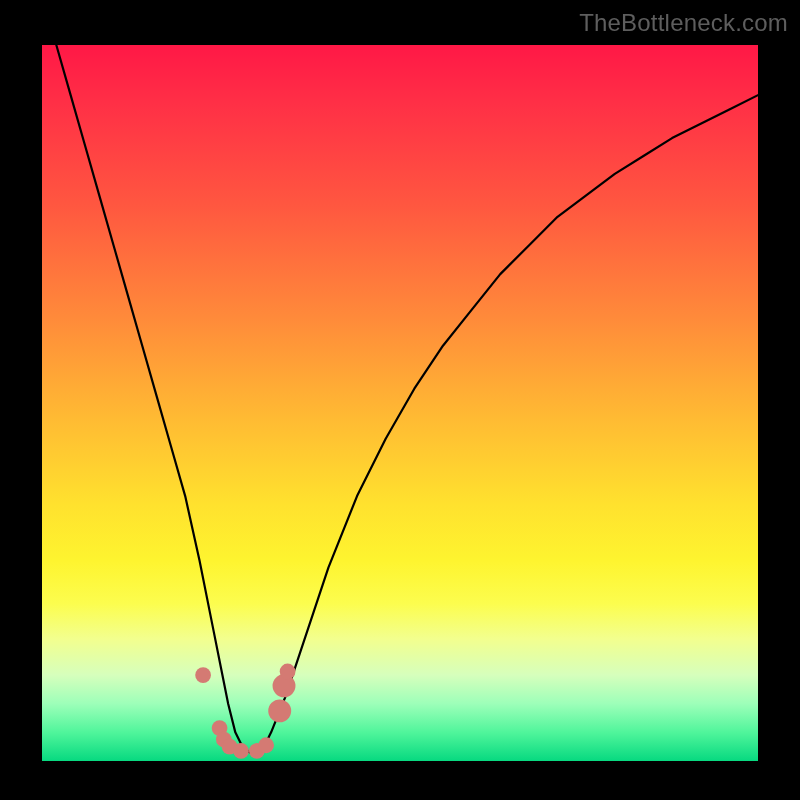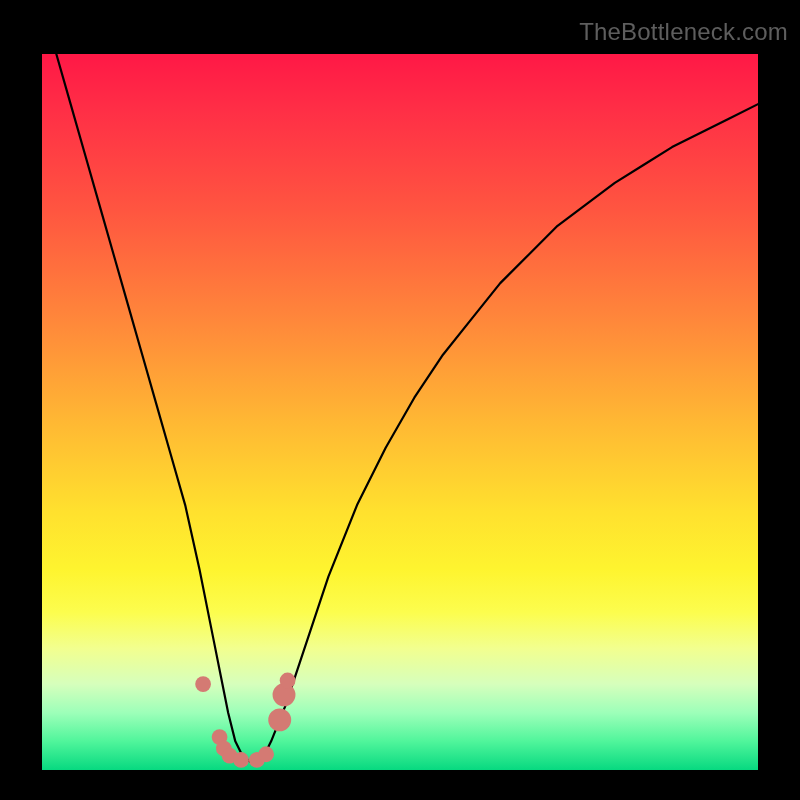--- a/index.html
+++ b/index.html
@@ -7,21 +7,21 @@
     padding: 0;
     width: 800px;
     height: 800px;
     overflow: hidden;
     background: #000;
     font-family: Arial, Helvetica, sans-serif;
   }
   .frame {
     position: absolute;
     left: 0;
-    top: 12px;
+    top: 3px;
     width: 800px;
     height: 623px;
     background: #000;
   }
   .plot-area {
     position: absolute;
     left: 42px;
     top: 42px;
     width: 716px;
     height: 716px;

